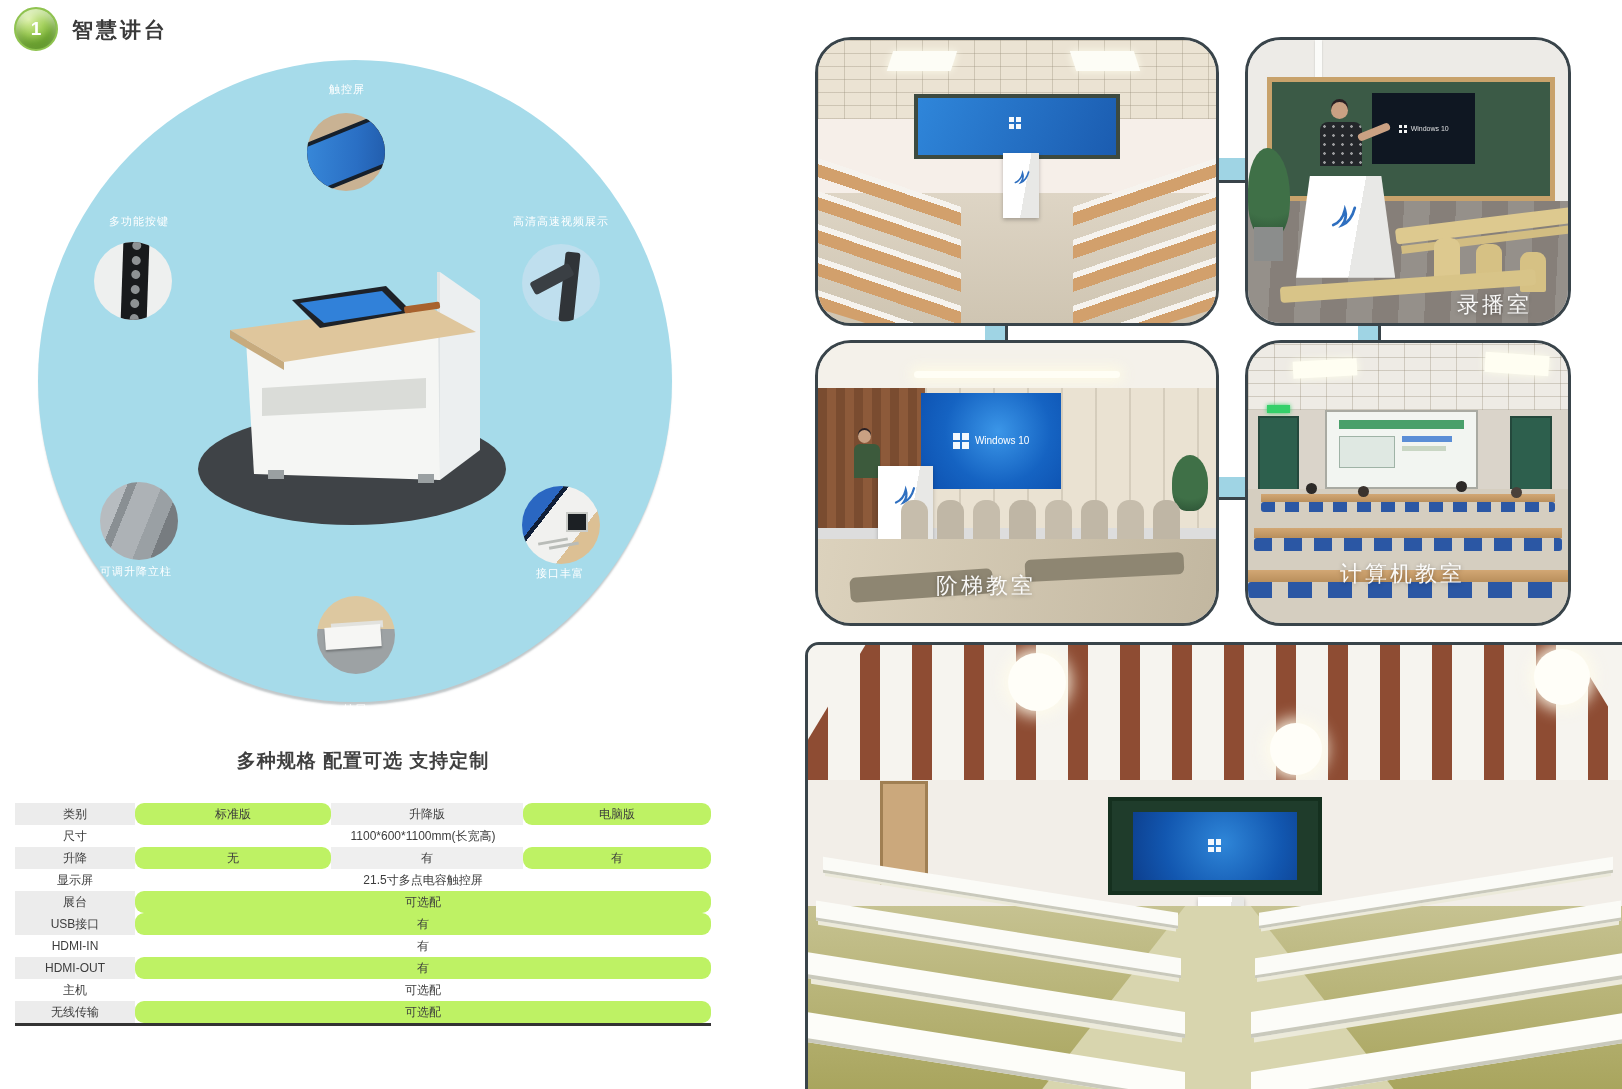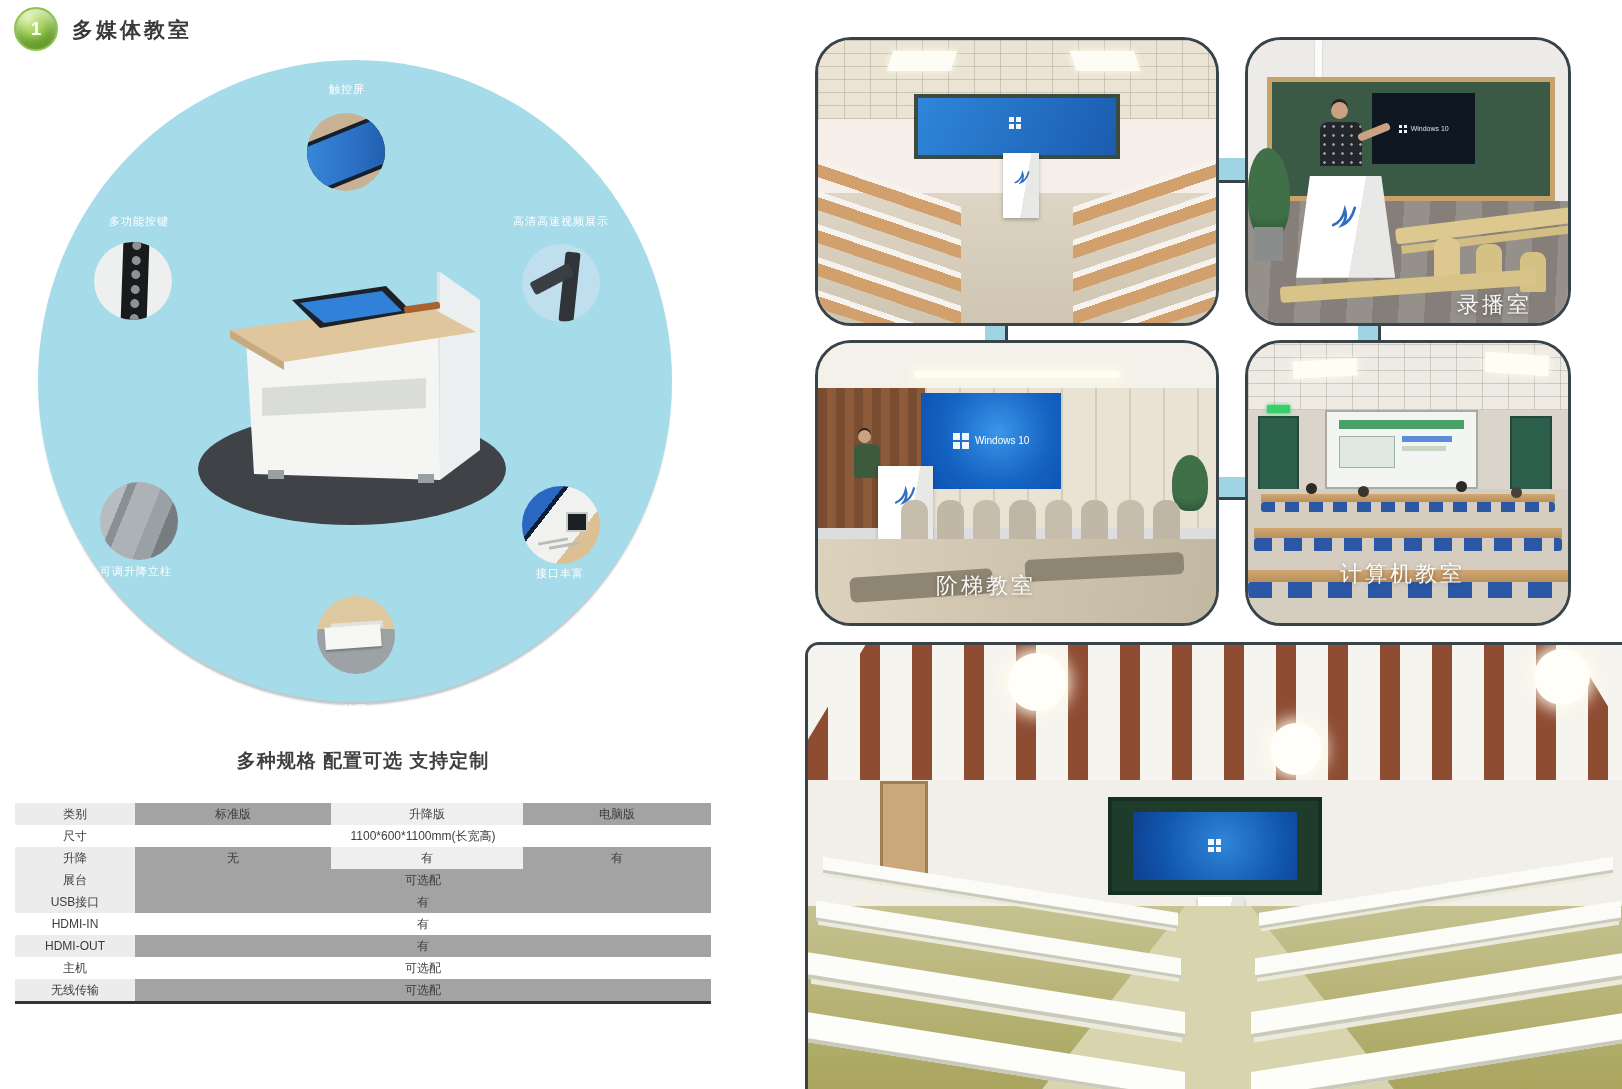--- a/index.html
+++ b/index.html
@@ -47,21 +47,21 @@
   .co-drw .d2{position:absolute;left:14px;top:26px;width:52px;height:7px;background:#e2e2de;transform:rotate(-4deg);}
 
   
   .spec-heading{position:absolute;left:15px;top:748px;width:696px;text-align:center;
                 font-size:19px;font-weight:600;color:#404040;letter-spacing:1px;}
   .spec-table{position:absolute;left:15px;top:803px;width:696px;font-size:12px;color:#3c3c3c;
               border-bottom:3px solid #333;}
   .tr{display:grid;grid-template-columns:120px 196px 192px 188px;height:22px;}
   .tr.span{grid-template-columns:120px 576px;}
   .cell{display:flex;align-items:center;justify-content:center;}
-  .bg-l{background:#ececec;} .bg-d{background:#a3a3a3;} .bg-l2{background:#efefef;}
+  .bg-l{background:#ececec;} .bg-d{background:#bef264;border-radius:9px;} .bg-l2{background:#efefef;}
 
   
   .photo{position:absolute;border:3px solid #39444a;border-radius:36px;overflow:hidden;background:#ddd;}
   .photo-label{position:absolute;color:rgba(255,255,255,.95);font-size:22px;letter-spacing:3px;
                text-shadow:0 1px 4px rgba(0,0,0,.35);z-index:9;text-align:right;}
   .conn{position:absolute;background:#9fd4e4;}
   .conn.h{border-bottom:3px solid #39444a;}
   .conn.v{border-right:3px solid #39444a;}
 
   .winlogo{display:grid;grid-template-columns:1fr 1fr;grid-template-rows:1fr 1fr;gap:2px;}
@@ -76,21 +76,21 @@
   .head{border-radius:50%;background:#c9a183;}
 </style>
 </head>
 <body>
 
 <div class="page">
 
   <div class="badge">
     <span>1</span>
   </div>
-  <div class="page-title">多媒体教室</div>
+  <div class="page-title">智慧讲台</div>
 
   <div class="big-circle"></div>
   <div class="lectern-shadow"></div>
 
   <svg class="abs" viewBox="0 0 310 300" style="left:188px;top:212px;width:310px;height:300px;">
     <polygon points="252,60 292,88 292,238 252,268" fill="#eceff0"></polygon>
     <polygon points="249,60 252,60 252,268 249,268" fill="#dfe3e4"></polygon>
     <polygon points="58,128 250,108 252,268 66,262" fill="#f5f6f4"></polygon>
     <polygon points="74,176 238,166 238,196 74,204" fill="#dadcd8"></polygon>
     <polygon points="42,118 236,92 288,120 96,150" fill="#dfc69c"></polygon>
@@ -153,20 +153,24 @@
     </div>
     <div class="tr span">
       <div class="cell">尺寸</div>
       <div class="cell">1100*600*1100mm(长宽高)</div>
     </div>
     <div class="tr">
       <div class="cell bg-l">升降</div>
       <div class="cell bg-d">无</div>
       <div class="cell bg-l2">有</div>
       <div class="cell bg-d">有</div>
+    </div>
+    <div class="tr span">
+      <div class="cell">显示屏</div>
+      <div class="cell">21.5寸多点电容触控屏</div>
     </div>
     <div class="tr span">
       <div class="cell bg-l">展台</div>
       <div class="cell bg-d">可选配</div>
     </div>
     <div class="tr span">
       <div class="cell bg-l">USB接口</div>
       <div class="cell bg-d">有</div>
     </div>
     <div class="tr span">

